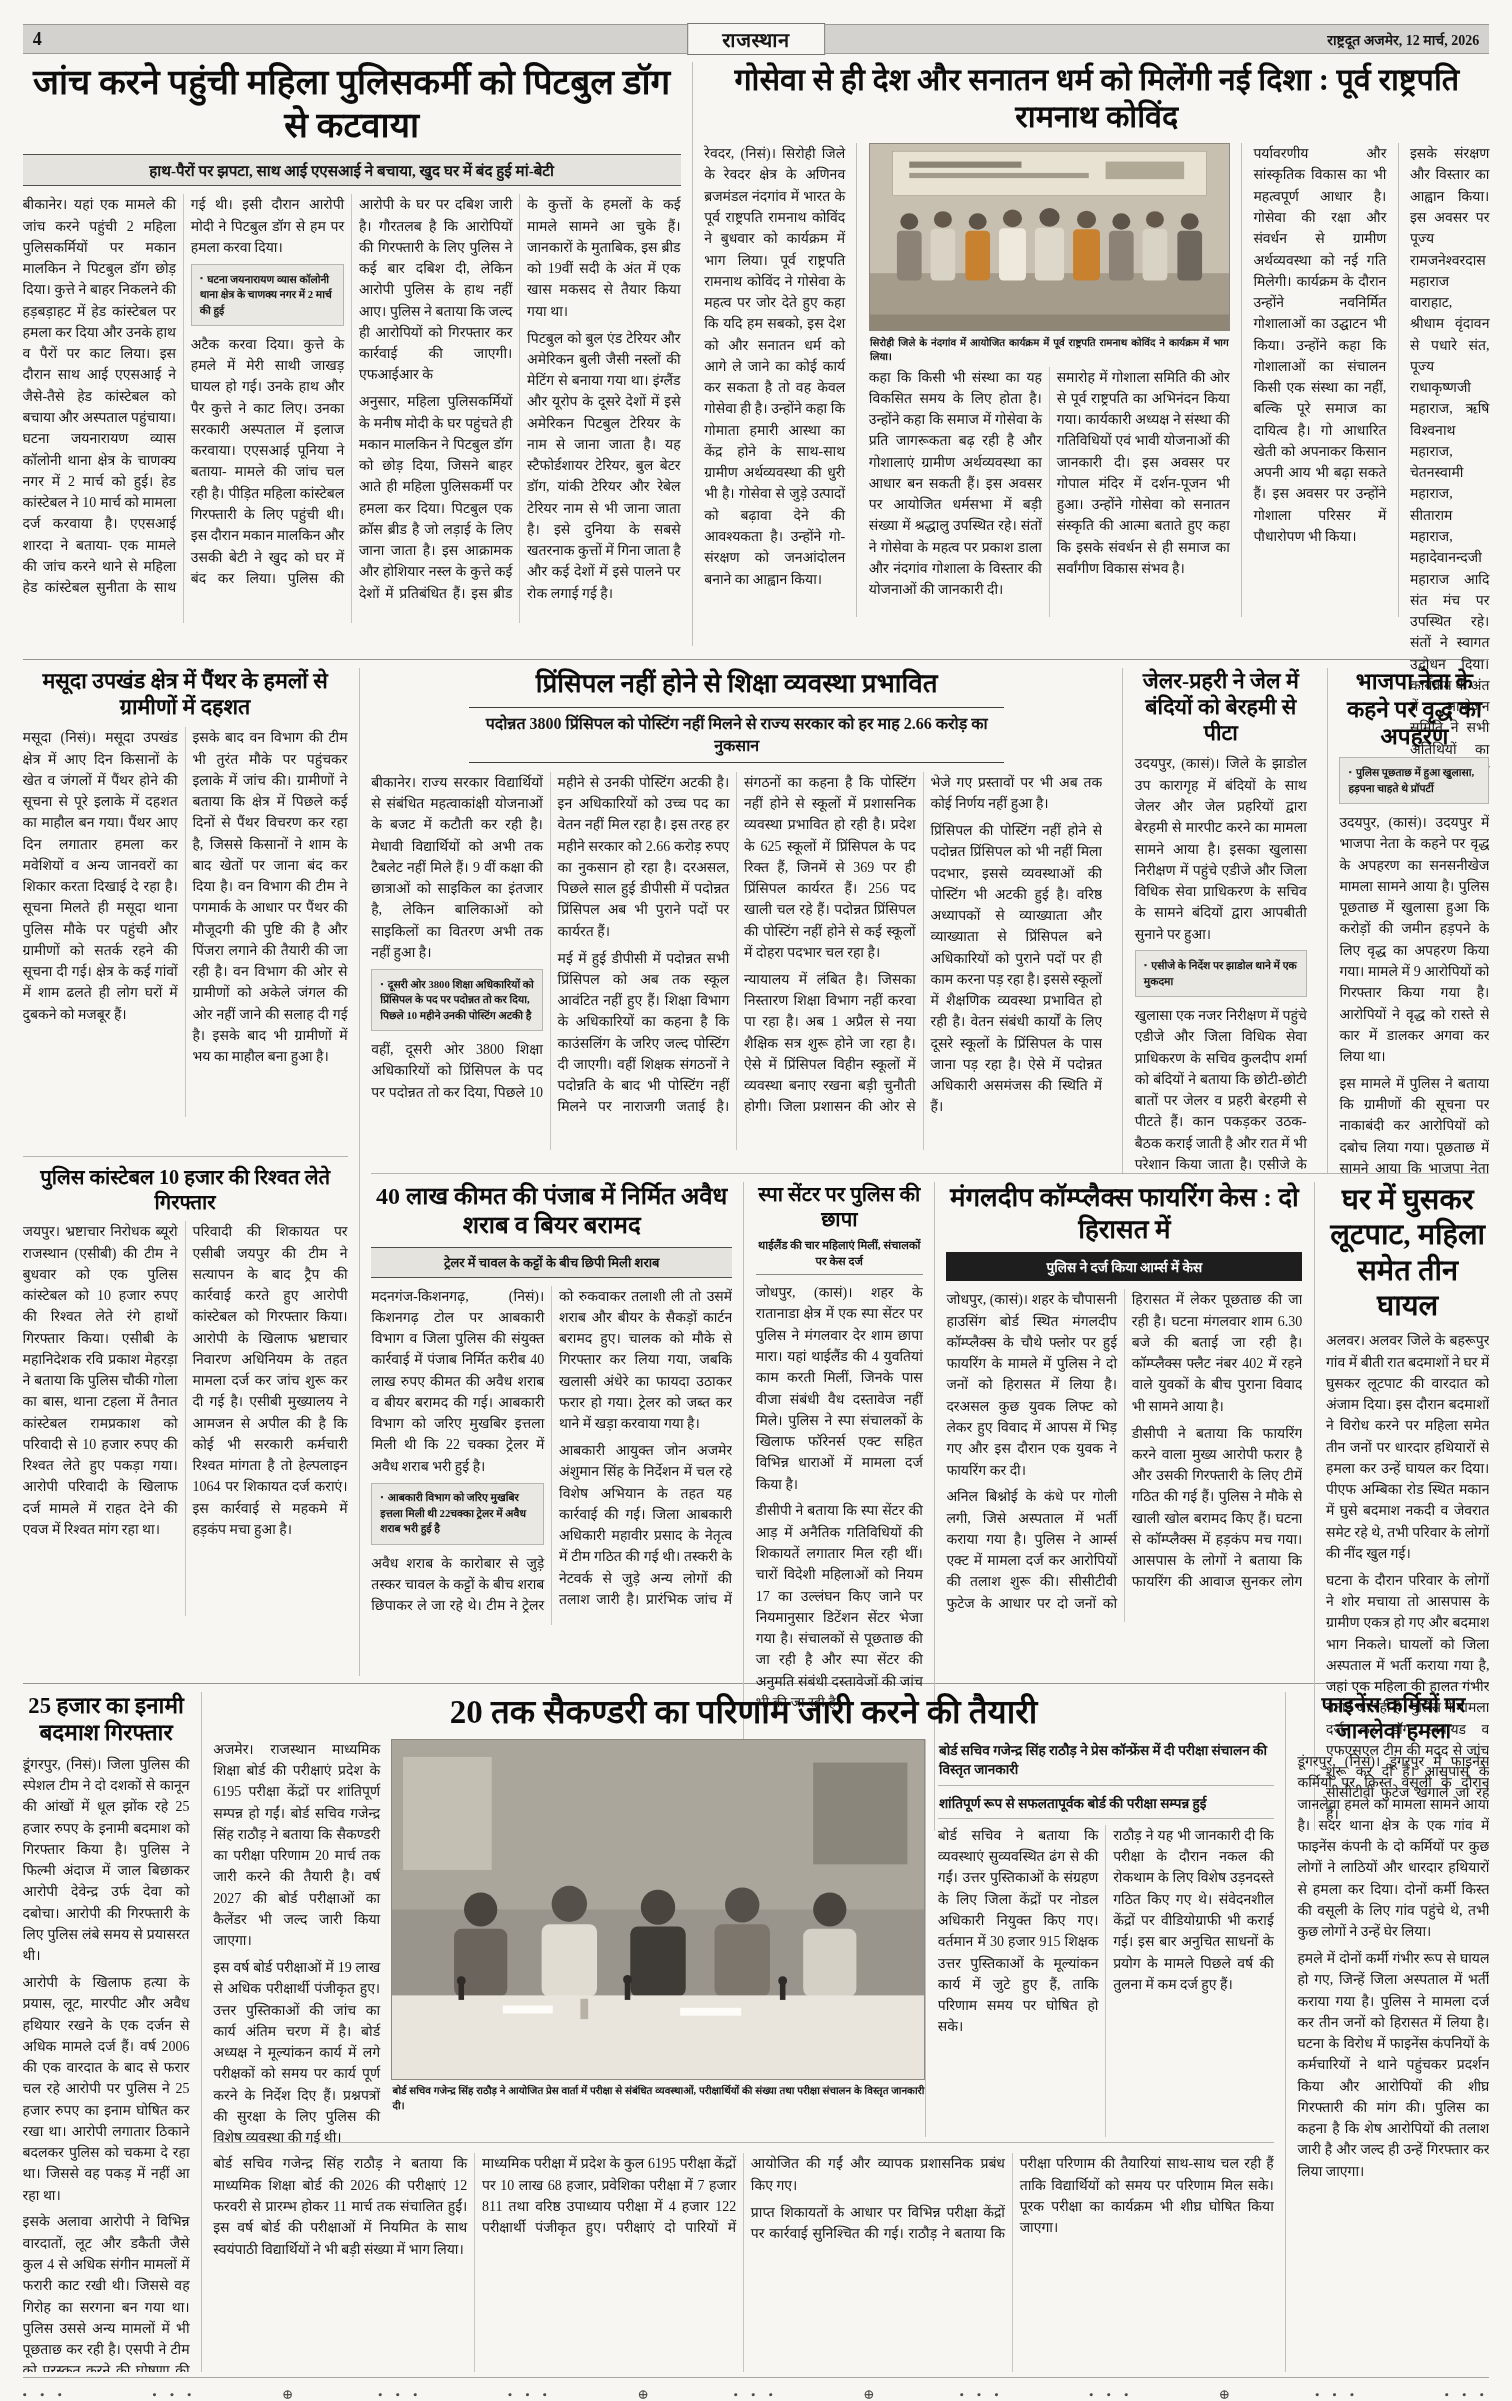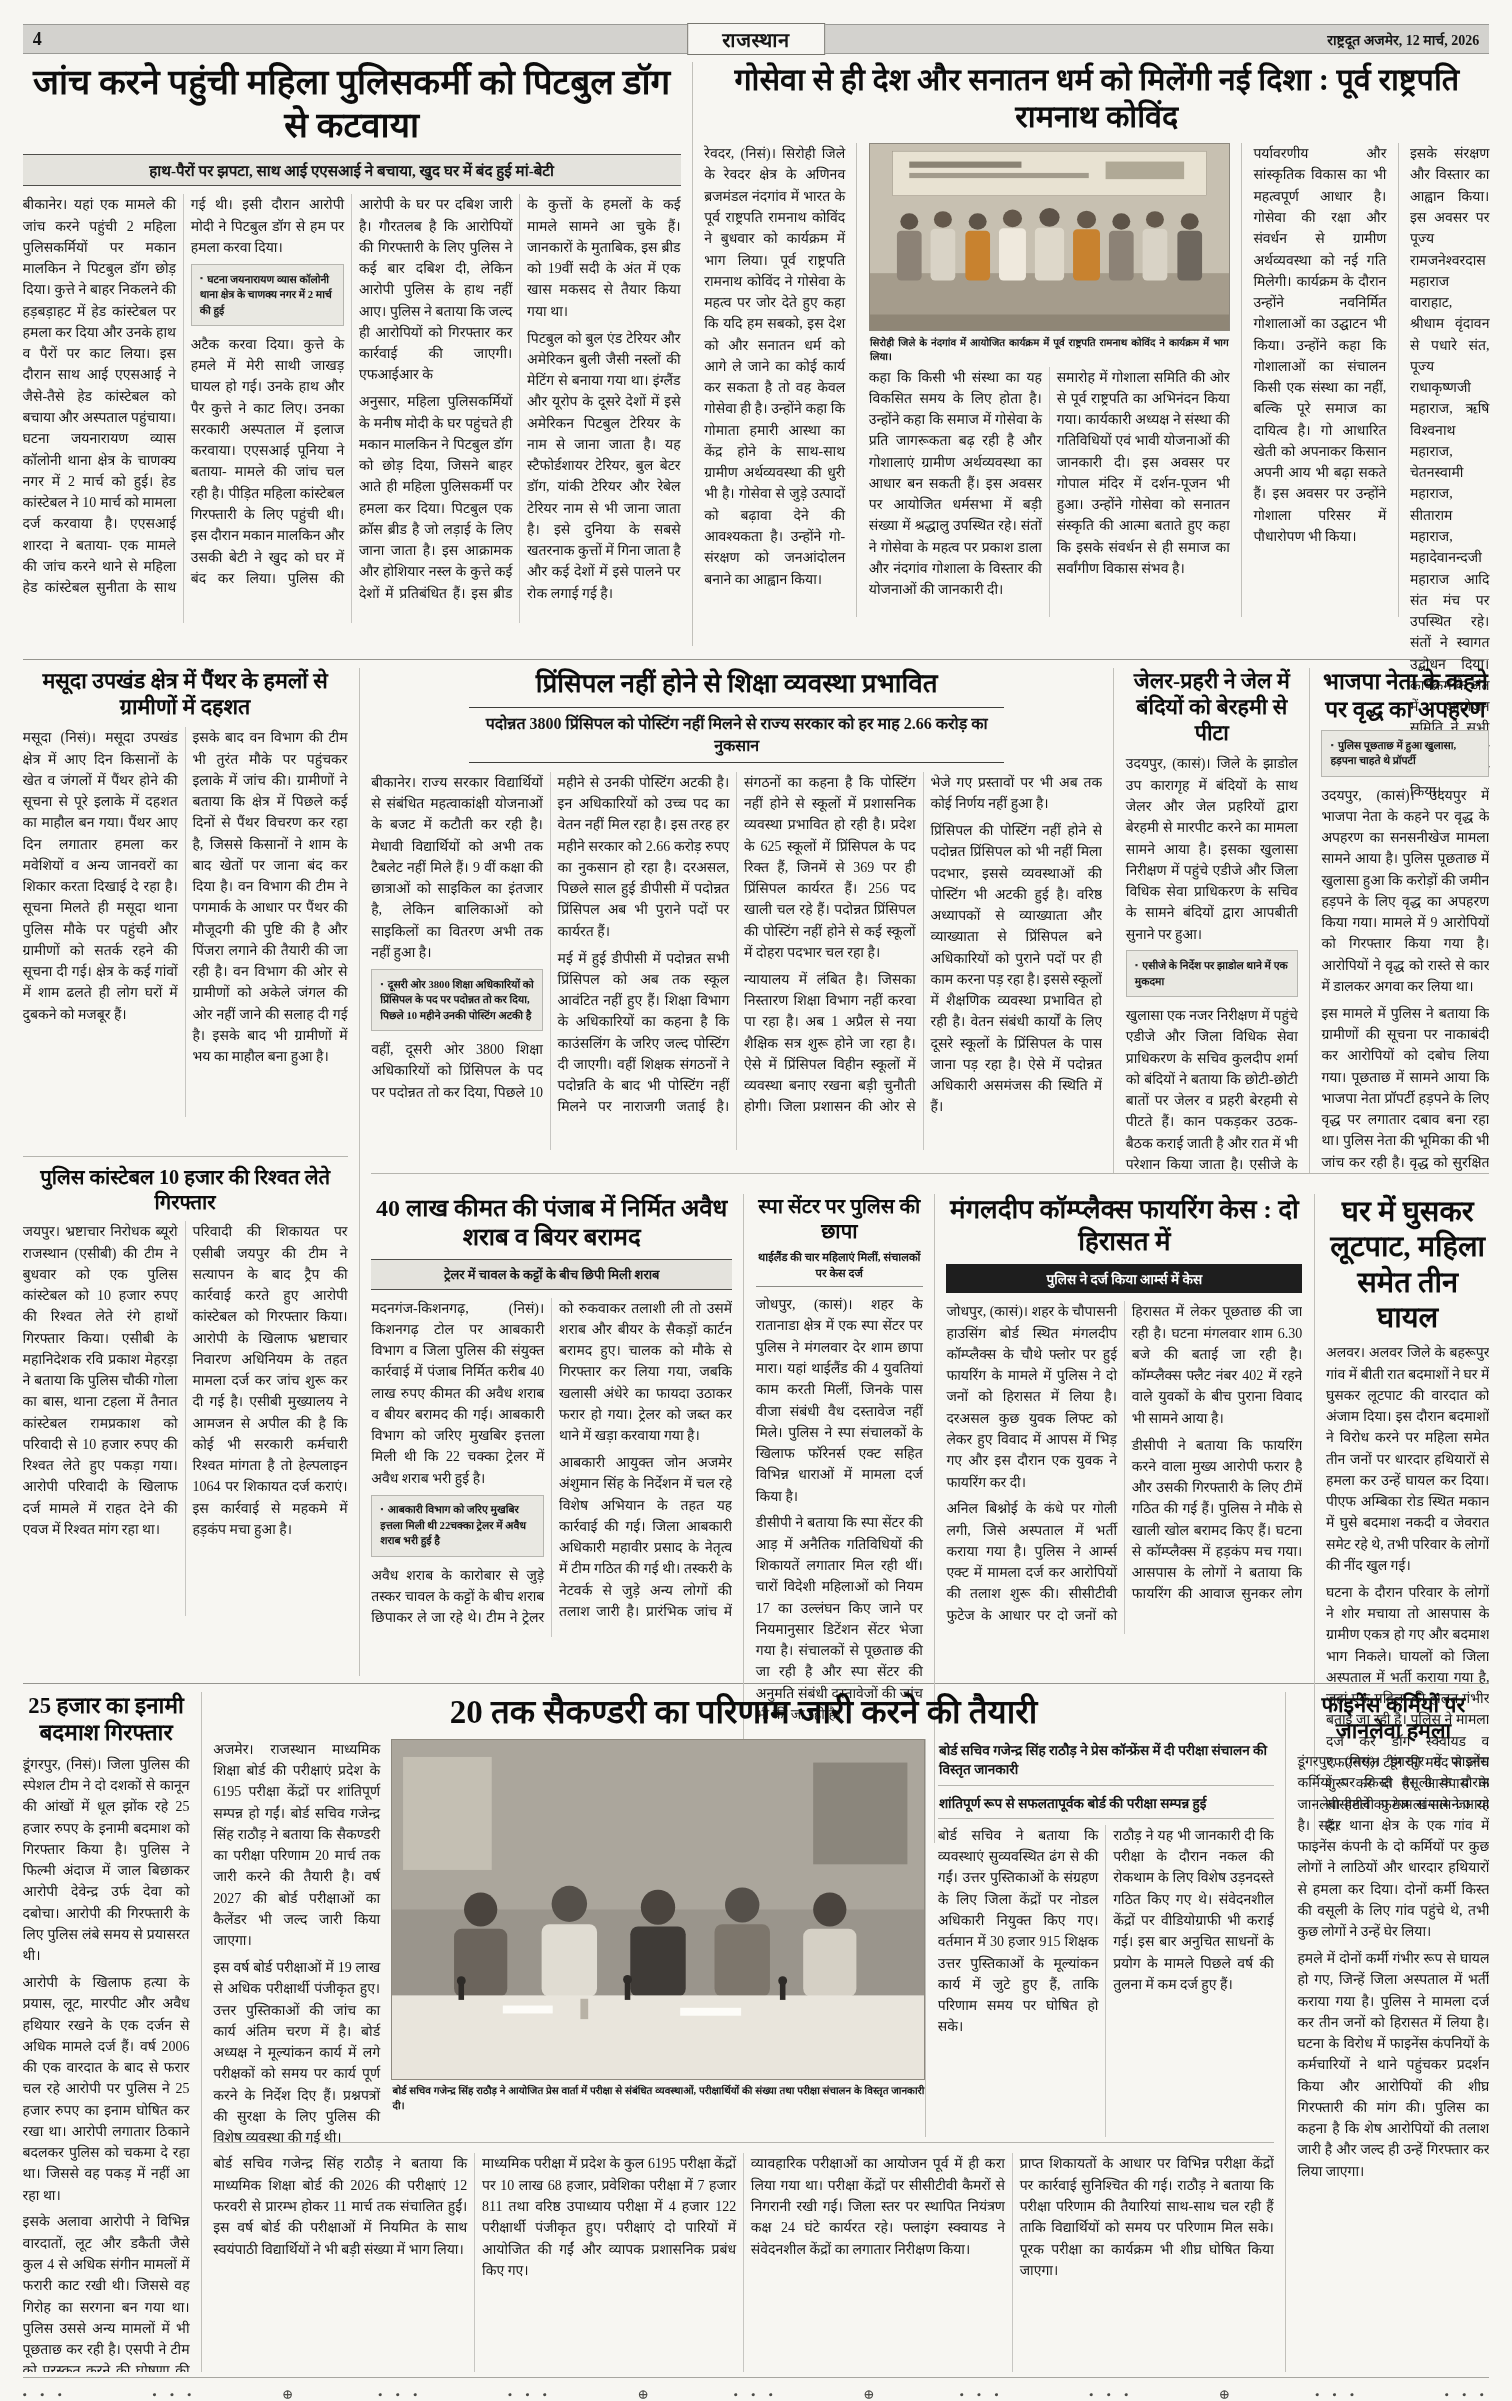--- a/index.html
+++ b/index.html
@@ -46,21 +46,21 @@
   .kov-flex{display:flex;height:474px;}
   .kov-colA{flex:0 0 141px;}
   .kov-mid{flex:0 0 361px;display:flex;flex-direction:column;}
   .kov-colB{flex:0 0 133px;}
   .kov-colC{flex:1;}
   
   .mid-left{flex:0 0 325px;border-right:0.6px solid #c1c0ba;padding-right:11.3px;display:flex;flex-direction:column;}
   .mid-right{flex:1;padding-left:11.3px;display:flex;flex-direction:column;}
   .panther{height:488px;border-bottom:0.6px solid #b5b4ae;margin-bottom:8px;overflow:hidden;}
   .bribe{flex:1;overflow:hidden;}
-  .mid-row-a{display:flex;height:505px;border-bottom:0.6px solid #b5b4ae;margin-bottom:20px;}
+  .mid-row-a{display:flex;height:505px;border-bottom:0.6px solid #b5b4ae;margin-bottom:8px;gap:9px;}
   .mid-row-b{display:flex;flex:1;}
   .art-principal{flex:0 0 731px;overflow:hidden;}
   .art-jailer{flex:0 0 172px;overflow:hidden;}
   .art-bjp{flex:1;overflow:hidden;}
   .art-liquor{flex:0 0 361px;overflow:hidden;}
   .art-spa{flex:0 0 167px;overflow:hidden;}
   .art-mangal{flex:0 0 356px;overflow:hidden;}
   .art-loot{flex:1;overflow:hidden;}
   
   .art-badmash{flex:0 0 167px;overflow:hidden;}
@@ -315,21 +315,20 @@
           <div class="hilite">शांतिपूर्ण रूप से सफलतापूर्वक बोर्ड की परीक्षा सम्पन्न हुई</div>
           <div class="cols" style="column-count:2;flex:1;overflow:hidden;">
             <p class="bt">बोर्ड सचिव ने बताया कि व्यवस्थाएं सुव्यवस्थित ढंग से की गईं। उत्तर पुस्तिकाओं के संग्रहण के लिए जिला केंद्रों पर नोडल अधिकारी नियुक्त किए गए। वर्तमान में 30 हजार 915 शिक्षक उत्तर पुस्तिकाओं के मूल्यांकन कार्य में जुटे हुए हैं, ताकि परिणाम समय पर घोषित हो सके।</p>
             <p class="bt">राठौड़ ने यह भी जानकारी दी कि परीक्षा के दौरान नकल की रोकथाम के लिए विशेष उड़नदस्ते गठित किए गए थे। संवेदनशील केंद्रों पर वीडियोग्राफी भी कराई गई। इस बार अनुचित साधनों के प्रयोग के मामले पिछले वर्ष की तुलना में कम दर्ज हुए हैं।</p>
           </div>
         </div>
       </div>
       <div class="board-bottom cols" style="column-count:4;overflow:hidden;">
         <p class="bt">बोर्ड सचिव गजेन्द्र सिंह राठौड़ ने बताया कि माध्यमिक शिक्षा बोर्ड की 2026 की परीक्षाएं 12 फरवरी से प्रारम्भ होकर 11 मार्च तक संचालित हुईं। इस वर्ष बोर्ड की परीक्षाओं में नियमित के साथ स्वयंपाठी विद्यार्थियों ने भी बड़ी संख्या में भाग लिया।</p>
         <p class="bt">माध्यमिक परीक्षा में प्रदेश के कुल 6195 परीक्षा केंद्रों पर 10 लाख 68 हजार, प्रवेशिका परीक्षा में 7 हजार 811 तथा वरिष्ठ उपाध्याय परीक्षा में 4 हजार 122 परीक्षार्थी पंजीकृत हुए। परीक्षाएं दो पारियों में आयोजित की गईं और व्यापक प्रशासनिक प्रबंध किए गए।</p>
-        <p class="bt">व्यावहारिक परीक्षाओं का आयोजन पूर्व में ही करा लिया गया था। परीक्षा केंद्रों पर सीसीटीवी कैमरों से निगरानी रखी गई। जिला स्तर पर स्थापित नियंत्रण कक्ष 24 घंटे कार्यरत रहे। फ्लाइंग स्क्वायड ने संवेदनशील केंद्रों का लगातार निरीक्षण किया।</p>
         <p class="bt">प्राप्त शिकायतों के आधार पर विभिन्न परीक्षा केंद्रों पर कार्रवाई सुनिश्चित की गई। राठौड़ ने बताया कि परीक्षा परिणाम की तैयारियां साथ-साथ चल रही हैं ताकि विद्यार्थियों को समय पर परिणाम मिल सके। पूरक परीक्षा का कार्यक्रम भी शीघ्र घोषित किया जाएगा।</p>
       </div>
     </div>
 
     <div class="art-finance vline pad-l">
       <h2 class="hl h-fin">फाइनेंस कर्मियों पर जानलेवा हमला</h2>
       <p class="bt">डूंगरपुर, (निसं)। डूंगरपुर में फाइनेंस कर्मियों पर किस्त वसूली के दौरान जानलेवा हमले का मामला सामने आया है। सदर थाना क्षेत्र के एक गांव में फाइनेंस कंपनी के दो कर्मियों पर कुछ लोगों ने लाठियों और धारदार हथियारों से हमला कर दिया। दोनों कर्मी किस्त की वसूली के लिए गांव पहुंचे थे, तभी कुछ लोगों ने उन्हें घेर लिया।</p>
       <p class="bt">हमले में दोनों कर्मी गंभीर रूप से घायल हो गए, जिन्हें जिला अस्पताल में भर्ती कराया गया है। पुलिस ने मामला दर्ज कर तीन जनों को हिरासत में लिया है। घटना के विरोध में फाइनेंस कंपनियों के कर्मचारियों ने थाने पहुंचकर प्रदर्शन किया और आरोपियों की शीघ्र गिरफ्तारी की मांग की। पुलिस का कहना है कि शेष आरोपियों की तलाश जारी है और जल्द ही उन्हें गिरफ्तार कर लिया जाएगा।</p>
     </div>
   </div>

